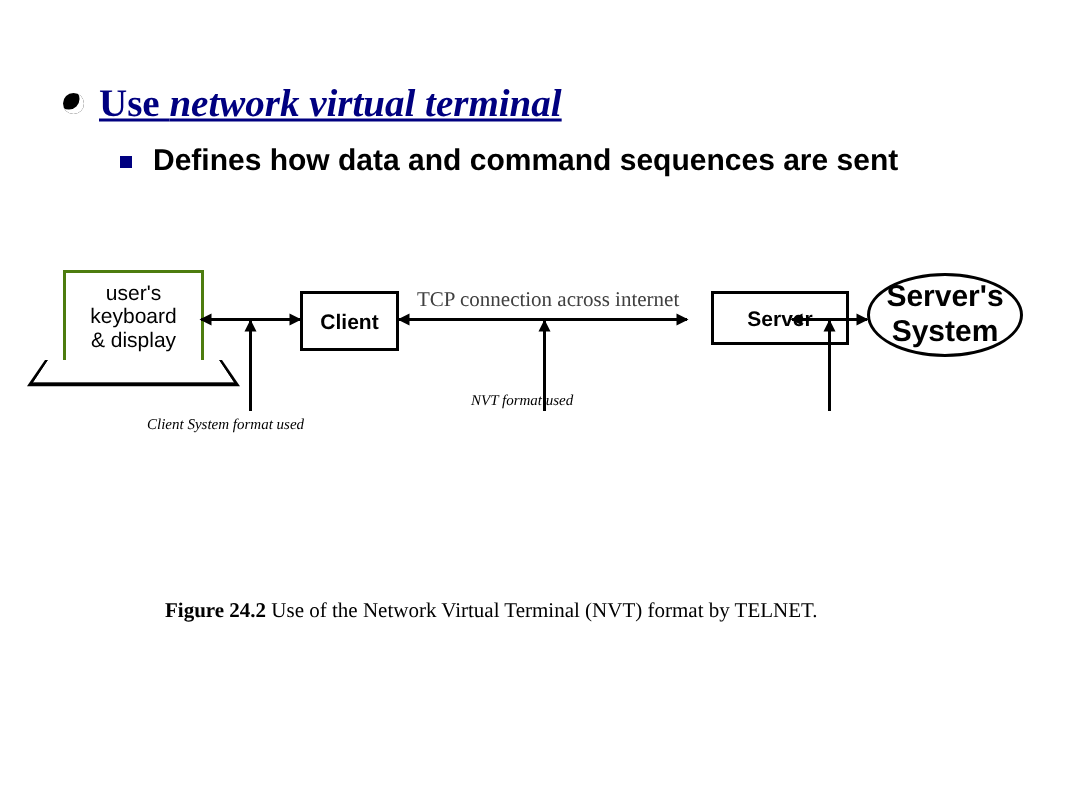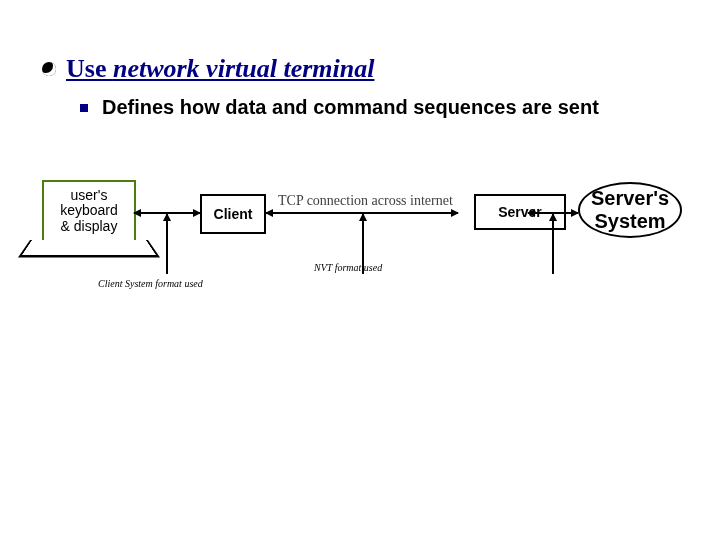--- a/index.html
+++ b/index.html
@@ -219,14 +219,17 @@
 
     <div class="v-up" style="left:136px; top:54px; height:60px;"></div>
     <div class="v-up" style="left:332px; top:54px; height:60px;"></div>
     <div class="v-up" style="left:522px; top:54px; height:60px;"></div>
 
     <div class="format-label" style="left:68px;  top:118px;">Client System format used</div>
     <div class="format-label" style="left:284px; top:102px;">NVT format used</div>
 
   </div>
 
+  <div class="caption">
+    <span class="fig">Figure 24.2</span><span> Use of the Network Virtual Terminal (NVT) format by TELNET.</span>
+  </div>
 
 </div>
 
 </body></html>

